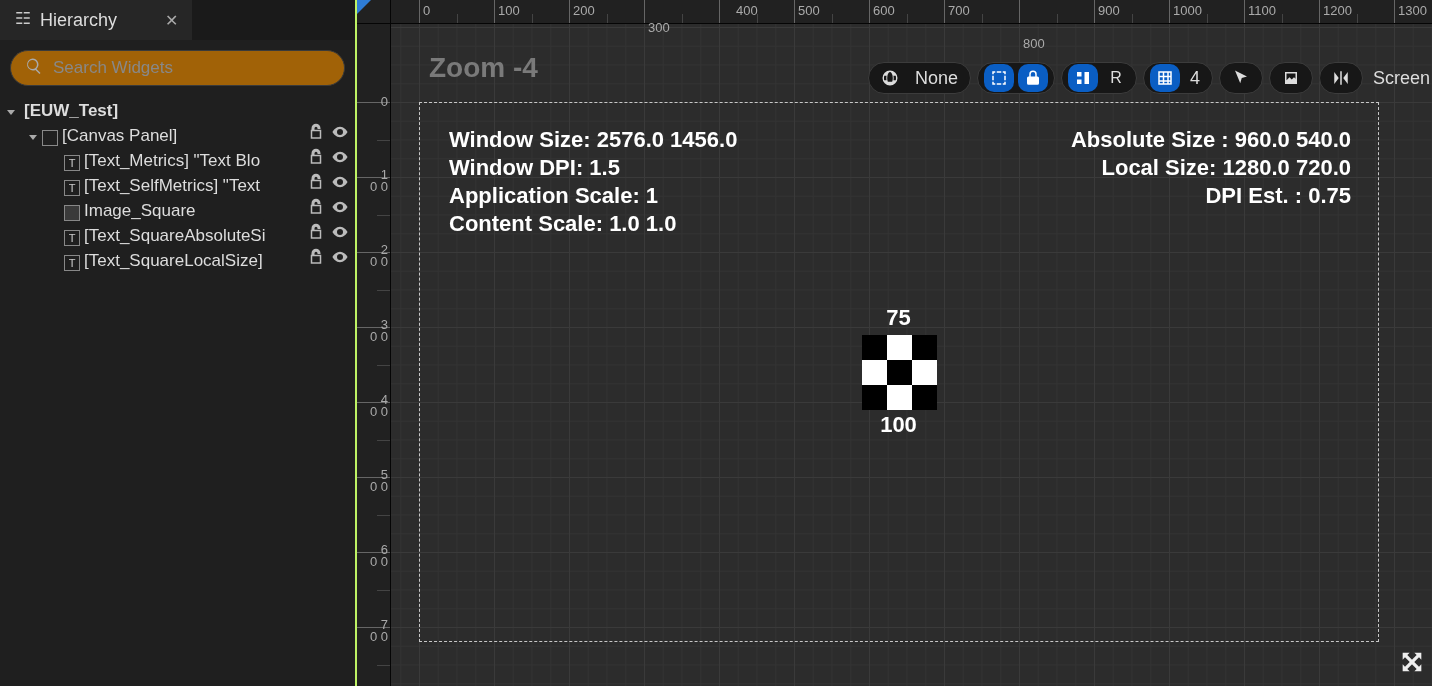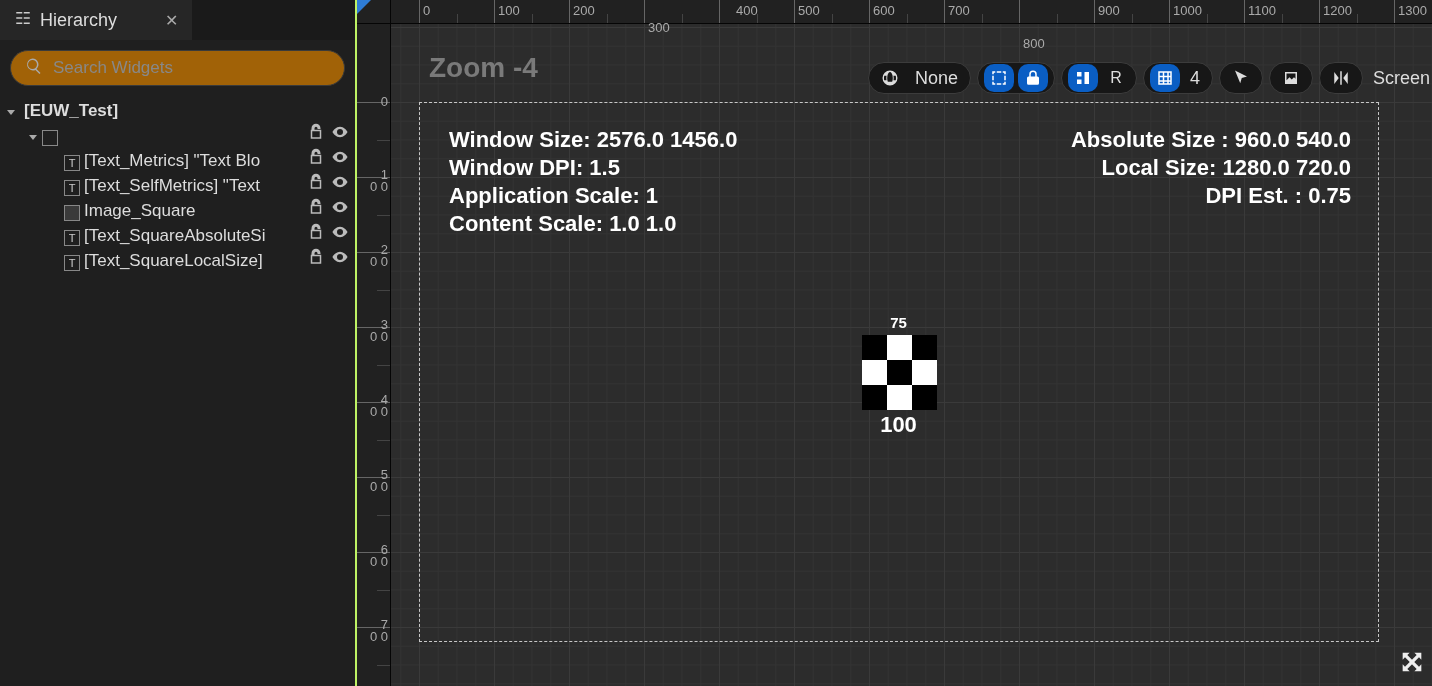--- a/index.html
+++ b/index.html
@@ -74,21 +74,21 @@
   .tb-seg { display:flex; align-items:center; height:32px; border-radius:16px; background:#171717; border:1px solid #3c3c3c; padding:0 6px; gap:4px; }
   .tb-btn { display:flex; align-items:center; justify-content:center; height:28px; min-width:28px; border-radius:10px; padding:0 6px; color:#ddd; font-size:16px; gap:4px; }
   .tb-btn.active { background:#0a5ec4; color:#fff; }
   .tb-btn svg { width:18px; height:18px; fill:currentColor; }
   .tb-text { color:#ddd; font-size:18px; padding:0 6px; }
 
   
   .overlay-text { position:absolute; color:#fff; font-weight:700; font-size:22px; line-height:28px; white-space:nowrap; z-index:45; }
   .overlay-text.right { text-align:right; }
 
-  .square-label-top { position:absolute; color:#fff; font-weight:700; font-size:15px; transform:translate(-50%,-100%); z-index:46; }
+  .square-label-top { position:absolute; color:#fff; font-weight:700; font-size:22px; transform:translate(-50%,-100%); z-index:46; }
   .square-label-bot { position:absolute; color:#fff; font-weight:700; font-size:22px; transform:translate(-50%,0); z-index:46; }
 
   
   .checker { position:absolute; width:75px; height:75px; z-index:45;
     background:
       conic-gradient(#000 0 90deg,#fff 90deg 180deg,#000 180deg 270deg,#fff 270deg) 0 0/50px 50px;
     background-color:#000;
   }
   
   .checker { background:
@@ -138,20 +138,21 @@
             </svg></span>
           <span class="node-icon" style="width: 0px;"></span>
           <span class="node-label" style="font-weight: 700;">[EUW_Test]</span>
         </div>
         <div class="tree-row">
           <span class="indent" style="width: 26px;"></span>
           <span class="caret"><svg viewBox="0 0 10 10">
               <path d="M1 2l4 5 4-5z"></path>
             </svg></span>
           <span class="node-icon box"></span>
+          <span class="node-label">[Canvas Panel]</span>
           <span class="row-icons">
             <span><svg viewBox="0 0 24 24">
                 <path d="M9 10V7a3 3 0 116 0h2a5 5 0 10-10 0v3H6v10h12V10H9z" fill="none" stroke="#bbb" stroke-width="2"></path>
               </svg></span>
             <span><svg viewBox="0 0 24 24">
                 <path d="M12 5c5 0 9 4.5 10 7-1 2.5-5 7-10 7S3 14.5 2 12c1-2.5 5-7 10-7zm0 3a4 4 0 100 8 4 4 0 000-8z"></path>
               </svg></span>
           </span>
         </div>
         <div class="tree-row">

